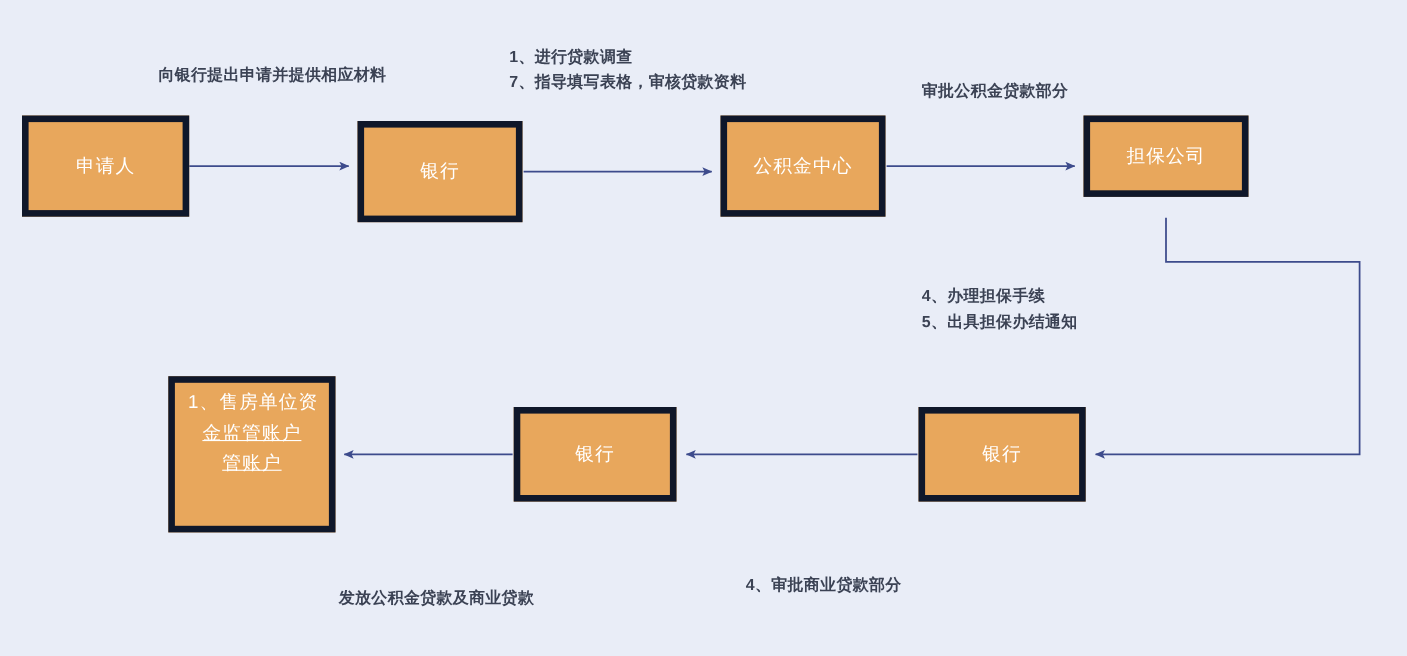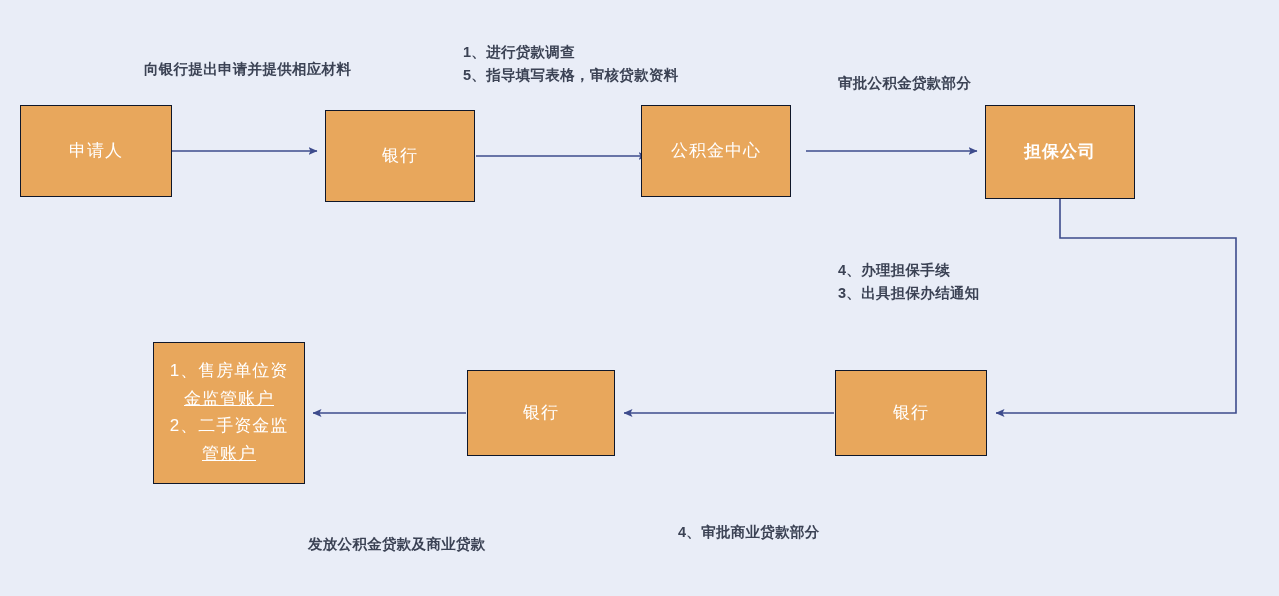--- a/index.html
+++ b/index.html
@@ -25,35 +25,35 @@
     position: absolute;
     left: 0;
     top: 0;
     width: 1279px;
     height: 596px;
     pointer-events: none;
   }
   .node {
     position: absolute;
     background: #e8a75c;
-    border: 1px solid #0f172a;
+    border: 6px solid #0f172a;
     box-sizing: border-box;
     color: #ffffff;
     display: flex;
     align-items: center;
     justify-content: center;
     text-align: center;
     font-size: 17px;
     letter-spacing: 1px;
     line-height: 1.55;
     z-index: 3;
   }
   .node.multiline {
     display: block;
-    padding: 14px 12px 0 12px;
+    padding: 4px 12px 0 12px;
     font-size: 17px;
     line-height: 1.62;
     text-align: center;
   }
   .node.multiline .ln {
     display: block;
     white-space: nowrap;
   }
   .node.multiline .ln.indent {
     text-indent: 0;
@@ -100,60 +100,59 @@
 
     <line x1="466" y1="413" x2="313" y2="413" stroke="#3d4b8c" stroke-width="1.6" marker-end="url(#arrow-left)"></line>
   </svg>
 
   <div class="annot" style="left:115px; top:58px;margin-left:29px;">
     <span class="ln">向银行提出申请并提供相应材料</span>
   </div>
 
   <div class="annot" style="left:463px; top:41px;">
     <span class="ln">1、进行贷款调查</span>
-    <span class="ln">5、指导填写表格，审核贷款资料</span>
+    <span class="ln">7、指导填写表格，审核贷款资料</span>
   </div>
 
   <div class="annot" style="left:838px; top:72px;">
     <span class="ln">审批公积金贷款部分</span>
   </div>
 
   <div class="annot" style="left:838px; top:259px;">
     <span class="ln">4、办理担保手续</span>
-    <span class="ln">3、出具担保办结通知</span>
+    <span class="ln">5、出具担保办结通知</span>
   </div>
 
   <div class="annot" style="left:308px; top:533px;text-align:right;">
     <span class="ln">发放公积金贷款及商业贷款</span>
   </div>
 
   <div class="annot" style="left:678px; top:521px;">
     <span class="ln">4、审批商业贷款部分</span>
   </div>
 
   <div class="node" style="left:20px; top:105px; width:152px; height:92px;">
     <span>申请人</span>
   </div>
 
   <div class="node" style="left:325px; top:110px; width:150px; height:92px;">
     <span>银行</span>
   </div>
 
-  <div class="node" style="left:641px; top:105px; width:150px; height:92px;">
+  <div class="node" style="left:655px; top:105px; width:150px; height:92px;">
     <span>公积金中心</span>
   </div>
 
-  <div class="node" style="left:985px; top:105px; width:150px; height:94px;font-weight:bold;">
+  <div class="node" style="left:985px; top:105px; width:150px; height:74px;">
     <span>担保公司</span>
   </div>
 
   <div class="node multiline" style="left:153px; top:342px; width:152px; height:142px;">
     <span class="ln">1、售房单位资</span>
     <span class="ln indent">金监管账户</span>
-    <span class="ln">2、二手资金监</span>
     <span class="ln indent">管账户</span>
   </div>
 
   <div class="node" style="left:467px; top:370px; width:148px; height:86px;">
     <span>银行</span>
   </div>
 
   <div class="node" style="left:835px; top:370px; width:152px; height:86px;">
     <span>银行</span>
   </div>

